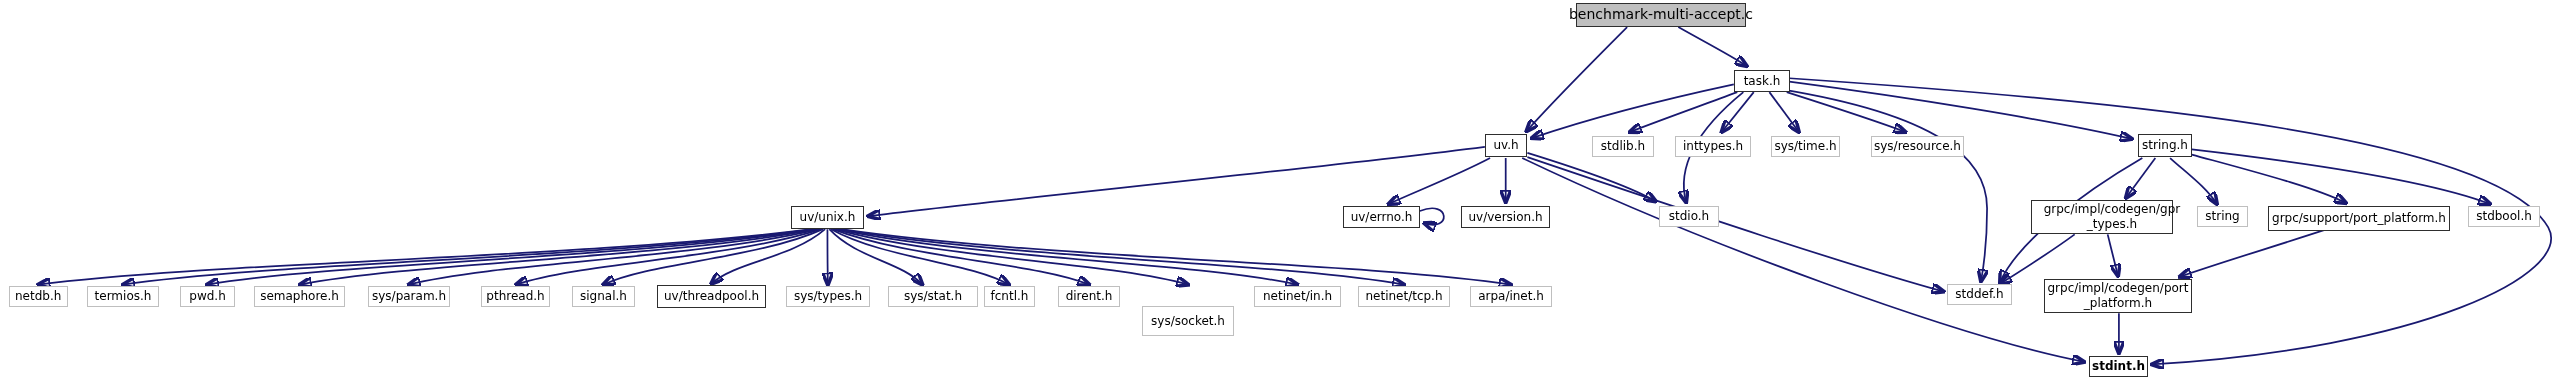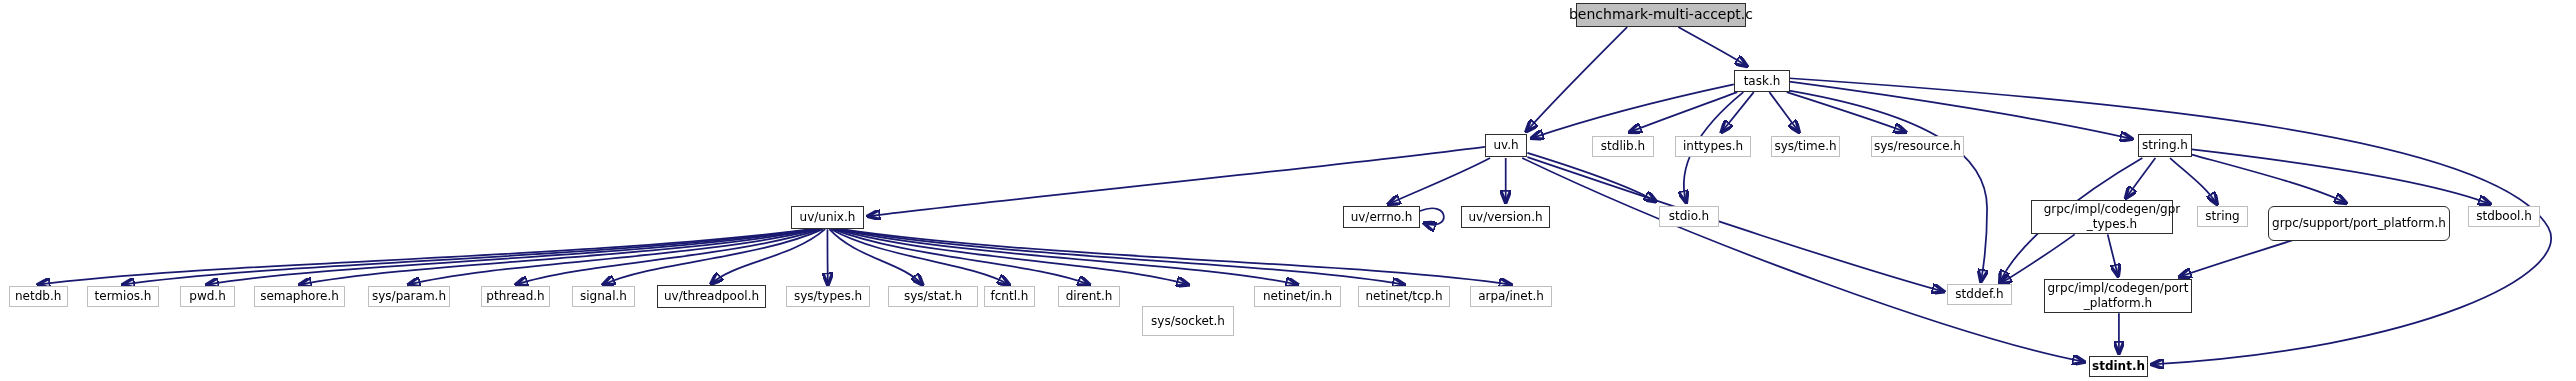--- a/index.html
+++ b/index.html
@@ -111,21 +111,21 @@
       <div class="node ext" style="left: 1771px; top: 136px; width: 69px; height: 21px;">sys/time.h</div>
       <div class="node ext" style="left: 1871px; top: 136px; width: 93px; height: 21px;">sys/resource.h</div>
       <div class="node doc" style="left: 2138px; top: 134px; width: 54px; height: 23.4px;">string.h</div>
       <div class="node doc" style="left: 791px; top: 206px; width: 73px; height: 22.6px;">uv/unix.h</div>
       <div class="node doc" style="left: 1343px; top: 206px; width: 77px; height: 22px;">uv/errno.h</div>
       <div class="node doc" style="left: 1461px; top: 206px; width: 89px; height: 22px;">uv/version.h</div>
       <div class="node ext" style="left: 1659px; top: 206px; width: 60px; height: 21px;">stdio.h</div>
       <div class="node doc" style="left: 2031px; top: 200px; width: 142px; height: 34px; padding-left: 20px;">grpc/impl/codegen/gpr
 _types.h</div>
       <div class="node ext" style="left: 2197px; top: 206px; width: 51px; height: 21px;">string</div>
-      <div class="node doc" style="left: 2268px; top: 206px; width: 182px; height: 35px; border-radius: 6px;">grpc/support/port_platform.h</div>
+      <div class="node doc" style="left: 2268px; top: 206px; width: 182px; height: 25px;">grpc/support/port_platform.h</div>
       <div class="node ext" style="left: 2468px; top: 206px; width: 72px; height: 21px;">stdbool.h</div>
       <div class="node ext" style="left: 8.7px; top: 286px; width: 59px; height: 21px;">netdb.h</div>
       <div class="node ext" style="left: 87px; top: 286px; width: 72px; height: 21px; text-align: center;">termios.h</div>
       <div class="node ext" style="left: 180px; top: 286px; width: 55px; height: 21px;">pwd.h</div>
       <div class="node ext" style="left: 254px; top: 286px; width: 91px; height: 21px;">semaphore.h</div>
       <div class="node ext" style="left: 368px; top: 286px; width: 82px; height: 21px;">sys/param.h</div>
       <div class="node ext" style="left: 481px; top: 286px; width: 69px; height: 21px;">pthread.h</div>
       <div class="node ext" style="left: 572px; top: 286px; width: 63px; height: 21px;">signal.h</div>
       <div class="node doc" style="left: 657px; top: 285px; width: 109px; height: 22.6px;">uv/threadpool.h</div>
       <div class="node ext" style="left: 786px; top: 286px; width: 84px; height: 21px;">sys/types.h</div>

